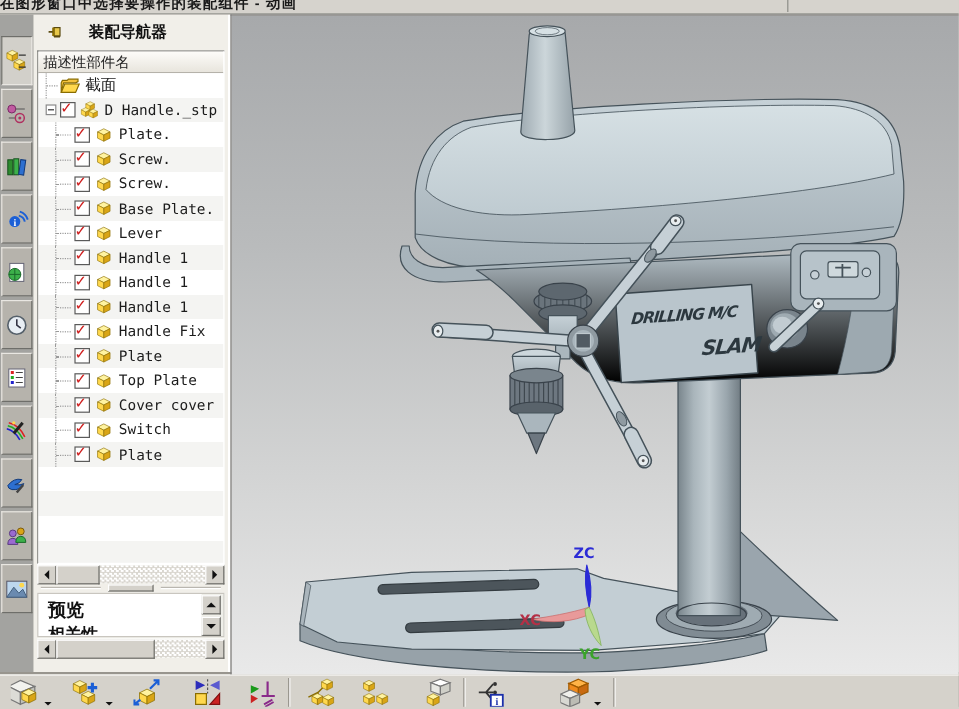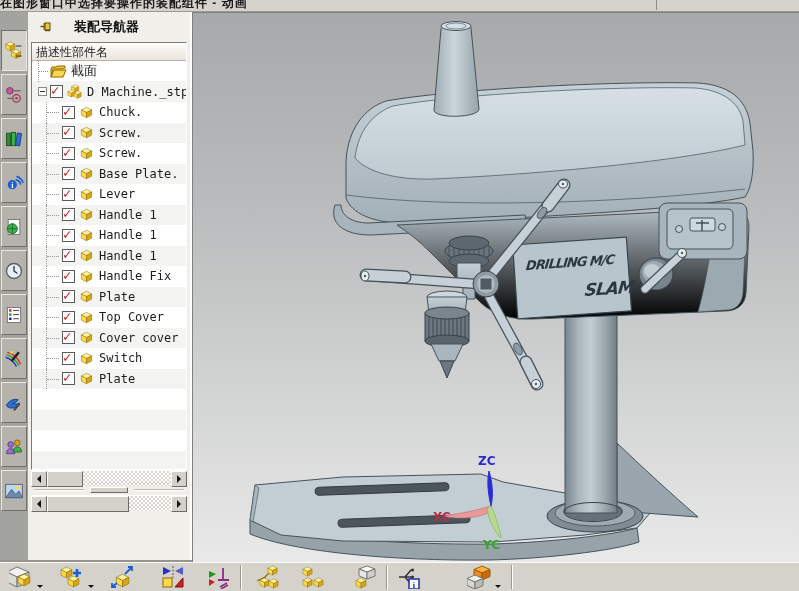--- a/index.html
+++ b/index.html
@@ -212,36 +212,36 @@
             <span class="cb">
                 <span class="chk">✓</span>
               </span>
             <span class="tree-ic">
               <svg viewBox="0 0 24 24">
                   <use href="#cube" x="6" y="0" width="14" height="14"></use>
                   <use href="#cube" x="0" y="8" width="14" height="14"></use>
                   <use href="#cube" x="10" y="10" width="14" height="14"></use>
                 </svg>
             </span>
-            <span class="tlabel">D Machine._stp</span>
+            <span class="tlabel">D Handle._stp</span>
           </div>
 
           <div>
 
               <div class="trow">
                 <span class="tguide"></span>
                 <span class="cb">
                   <span class="chk">✓</span>
                 </span>
                 <span class="tree-ic">
                   <svg viewBox="0 0 24 24">
                     <use href="#cube" x="2" y="2" width="20" height="20"></use>
                   </svg>
                 </span>
-                <span class="tlabel">Chuck.</span>
+                <span class="tlabel">Plate.</span>
               </div>
 
               <div class="trow">
                 <span class="tguide"></span>
                 <span class="cb">
                   <span class="chk">✓</span>
                 </span>
                 <span class="tree-ic">
                   <svg viewBox="0 0 24 24">
                     <use href="#cube" x="2" y="2" width="20" height="20"></use>
@@ -357,21 +357,21 @@
               <div class="trow">
                 <span class="tguide"></span>
                 <span class="cb">
                   <span class="chk">✓</span>
                 </span>
                 <span class="tree-ic">
                   <svg viewBox="0 0 24 24">
                     <use href="#cube" x="2" y="2" width="20" height="20"></use>
                   </svg>
                 </span>
-                <span class="tlabel">Top Cover</span>
+                <span class="tlabel">Top Plate</span>
               </div>
 
               <div class="trow">
                 <span class="tguide"></span>
                 <span class="cb">
                   <span class="chk">✓</span>
                 </span>
                 <span class="tree-ic">
                   <svg viewBox="0 0 24 24">
                     <use href="#cube" x="2" y="2" width="20" height="20"></use>
@@ -420,20 +420,36 @@
             <span class="tri right"></span>
           </div>
       </div>
 
       <div class="splitter">
         <div class="line"></div>
           <div class="grip"></div>
           <div class="line"></div>
       </div>
 
+      <div class="preview-sec">
+        <div class="preview-main">
+          <div class="preview-hd">预览</div>
+          <div class="dep-clip">
+              <span>相关性</span>
+            </div>
+        </div>
+        <div class="vscroll-btns">
+          <div class="sb-btn">
+              <span class="tri up"></span>
+            </div>
+          <div class="sb-btn">
+              <span class="tri down"></span>
+            </div>
+        </div>
+      </div>
 
       <div class="hscroll" style="margin-top:1px">
         <div class="sb-btn">
             <span class="tri left"></span>
           </div>
         <div class="sb-thumb" style="width:82px"></div>
         <div class="spacer"></div>
         <div class="sb-btn">
             <span class="tri right"></span>
           </div>

